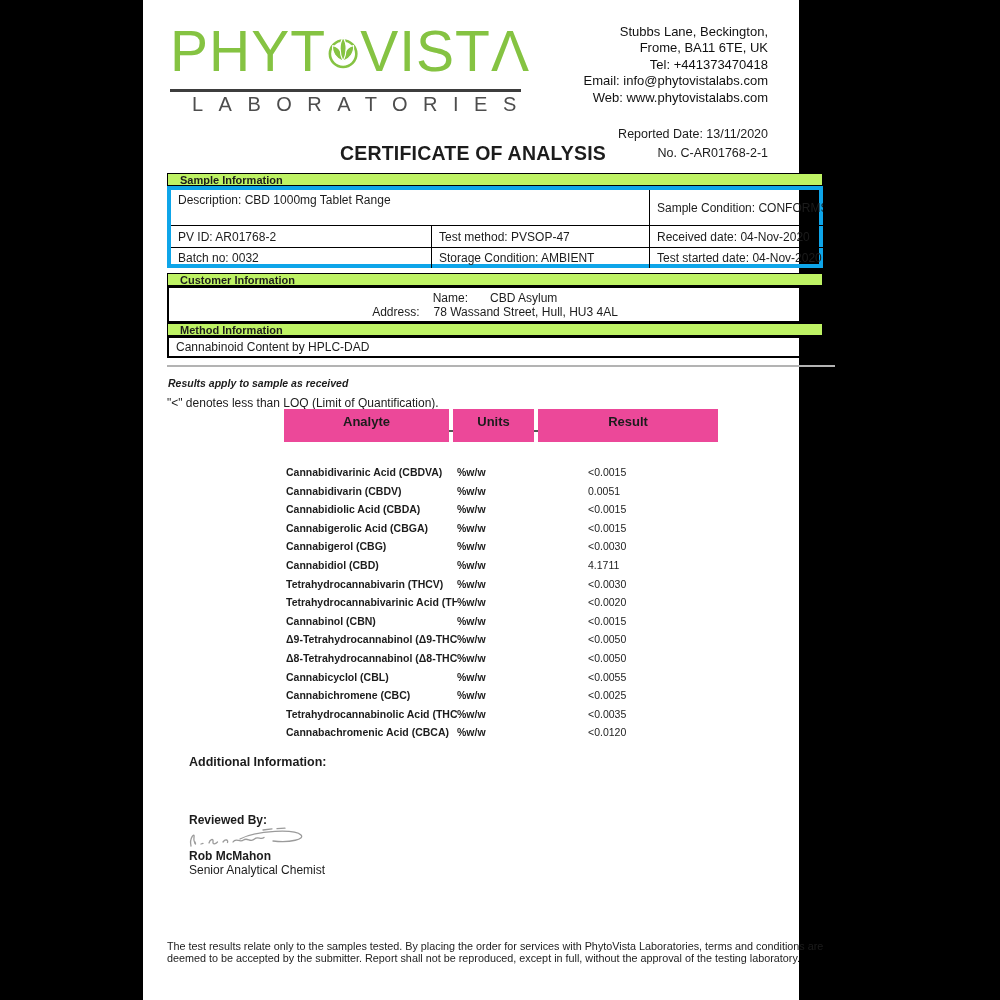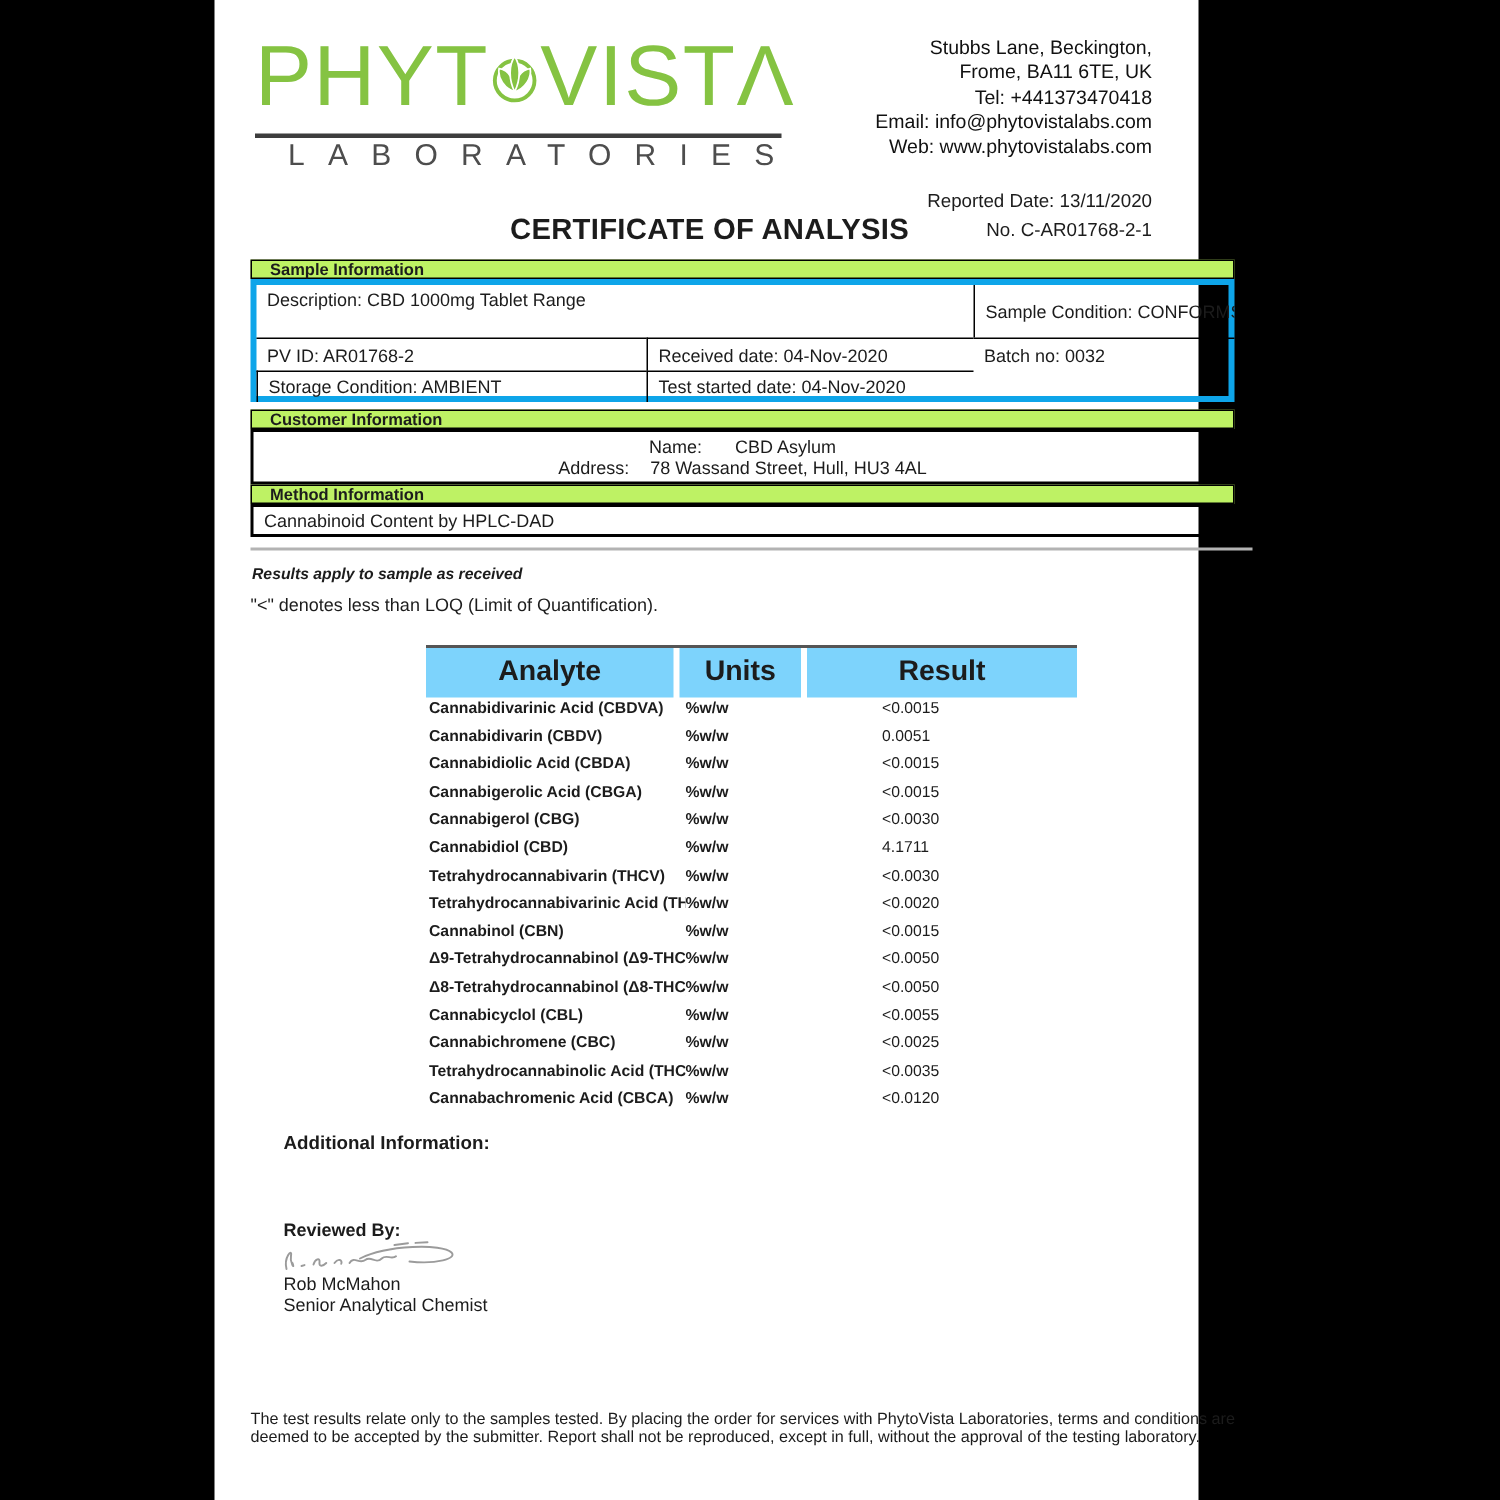--- a/index.html
+++ b/index.html
@@ -41,38 +41,38 @@
   .lbl-gap-lg { display:inline-block; width:22px; }
   .lbl-gap-sm { display:inline-block; width:14px; }
 
   .gray-divider { position:absolute; left:24px; top:365px; width:668px; height:2px; background:#b3b3b3; }
 
   .note-1 { position:absolute; left:25px; top:377px; font-size:10.5px; font-weight:bold; font-style:italic; }
   .note-2 { position:absolute; left:24px; top:396px; font-size:12px; }
 
   
   .res-topline { position:absolute; left:141px; top:430px; width:434px; height:1.5px; background:#555; }
-  .res-h { position:absolute; top:432px; height:33px; background:#7dd3fc; font-size:19px; font-weight:bold;
+  .res-h { position:absolute; top:409px; height:33px; background:#ec4899; font-size:13px; font-weight:bold;
            text-align:center; padding-top:5px; }
   .res-h-analyte { left:141px; width:165px; }
   .res-h-units   { left:310px; width:81px;  }
   .res-h-result  { left:395px; width:180px; }
 
   .res-body { position:absolute; left:143px; top:466px; width:432px; }
   .res-row { display:flex; align-items:flex-start; height:18.6px; }
   .res-c { white-space:nowrap; overflow:hidden; }
   .res-analyte { width:171px; font-size:10.5px; font-weight:bold; }
   .res-units   { width:131px; font-size:10.5px; font-weight:bold; }
   .res-result  { flex:1; font-size:10.5px; }
 
   
   .additional-info { position:absolute; left:46px; top:755px; font-size:12.5px; font-weight:bold; }
   .reviewed-by { position:absolute; left:46px; top:813px; font-size:12px;font-weight:bold; }
   .signature { position:absolute; left:40px; top:826px; }
-  .signer-name  { position:absolute; left:46px; top:849px; font-size:12px; }
+  .signer-name  { position:absolute; left:46px; top:849px; font-size:12px;font-weight:bold; }
   .signer-title { position:absolute; left:46px; top:863px; font-size:12px; }
 
   .footer-text { position:absolute; left:24px; top:940px; font-size:10.8px; line-height:12.3px; white-space:nowrap; }
 </style>
 </head>
 <body>
 
 <div class="stage">
   <div class="page">
 
@@ -101,20 +101,21 @@
 
     <div class="reported-date">Reported Date: 13/11/2020</div>
     <div class="coa-title">CERTIFICATE OF ANALYSIS</div>
     <div class="report-no">No. C-AR01768-2-1</div>
 
     <div class="section-bar bar-sample">Sample Information</div>
     <div class="s-table">
       <div class="s-cell nl nt cell-desc">Description: CBD 1000mg Tablet Range</div>
       <div class="s-cell nt">Sample Condition: CONFORMS</div>
       <div class="s-cell nl">PV ID: AR01768-2</div>
+      <div class="s-cell">Test method: PVSOP-47</div>
       <div class="s-cell">Received date: 04-Nov-2020</div>
       <div class="s-cell nl">Batch no: 0032</div>
       <div class="s-cell">Storage Condition: AMBIENT</div>
       <div class="s-cell">Test started date: 04-Nov-2020</div>
     </div>
 
     <div class="section-bar bar-customer">Customer Information</div>
     <div class="one-cell customer-cell">
       <div>
         <span>Name:</span><span class="lbl-gap-lg"></span><span>CBD Asylum</span>

